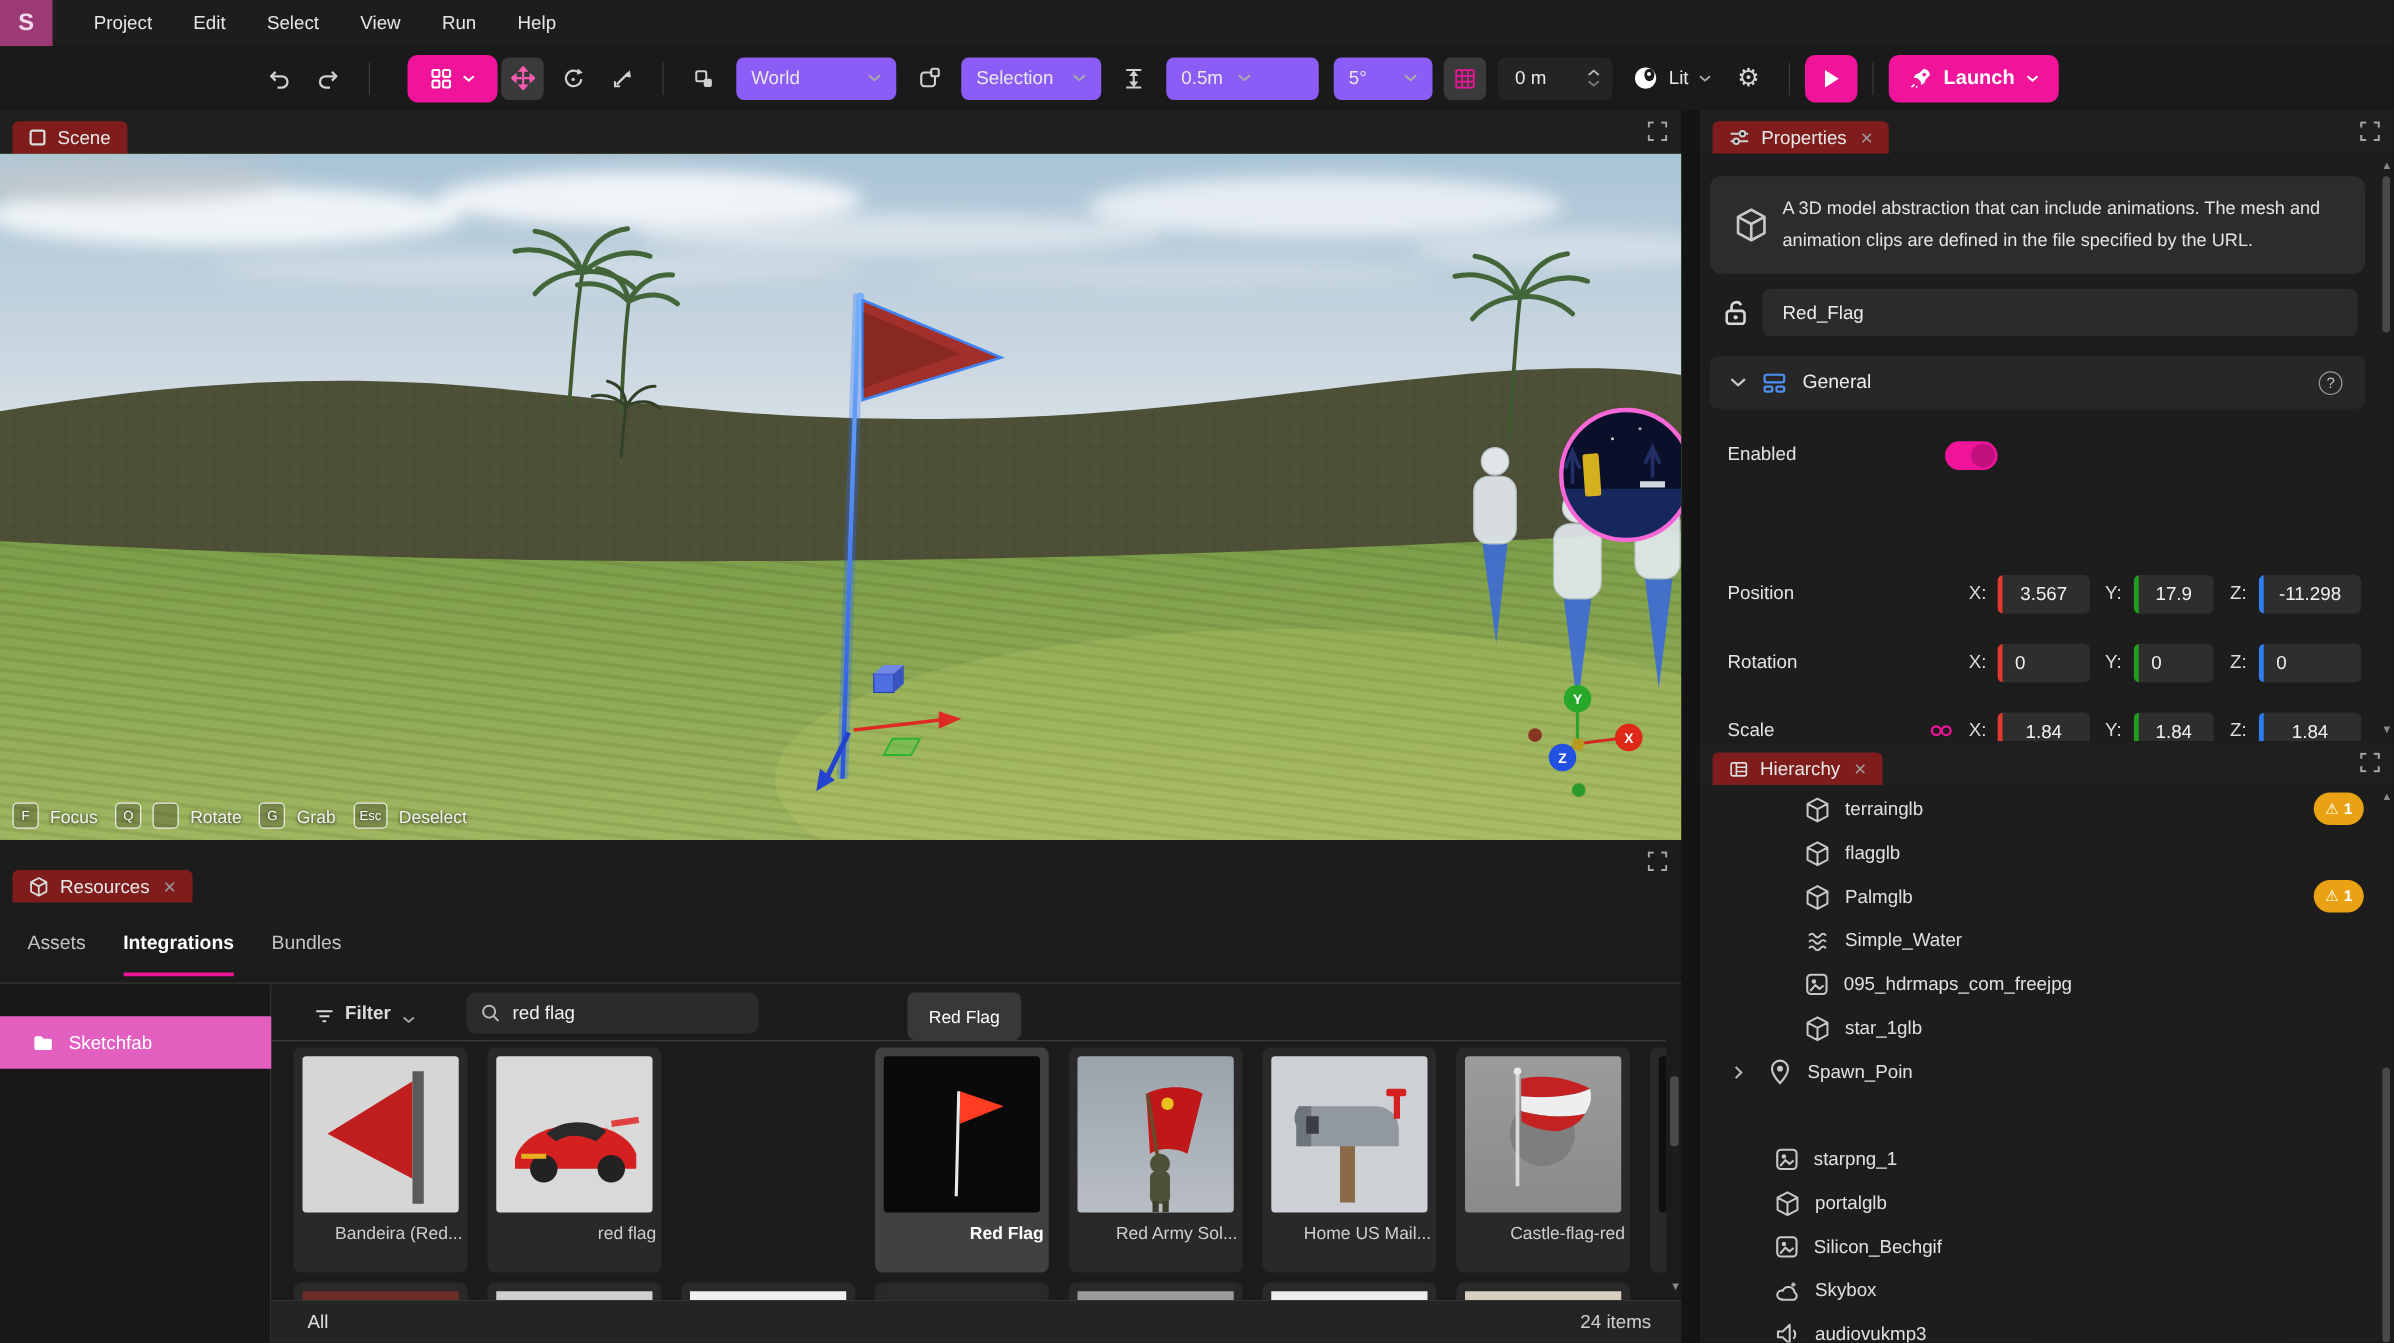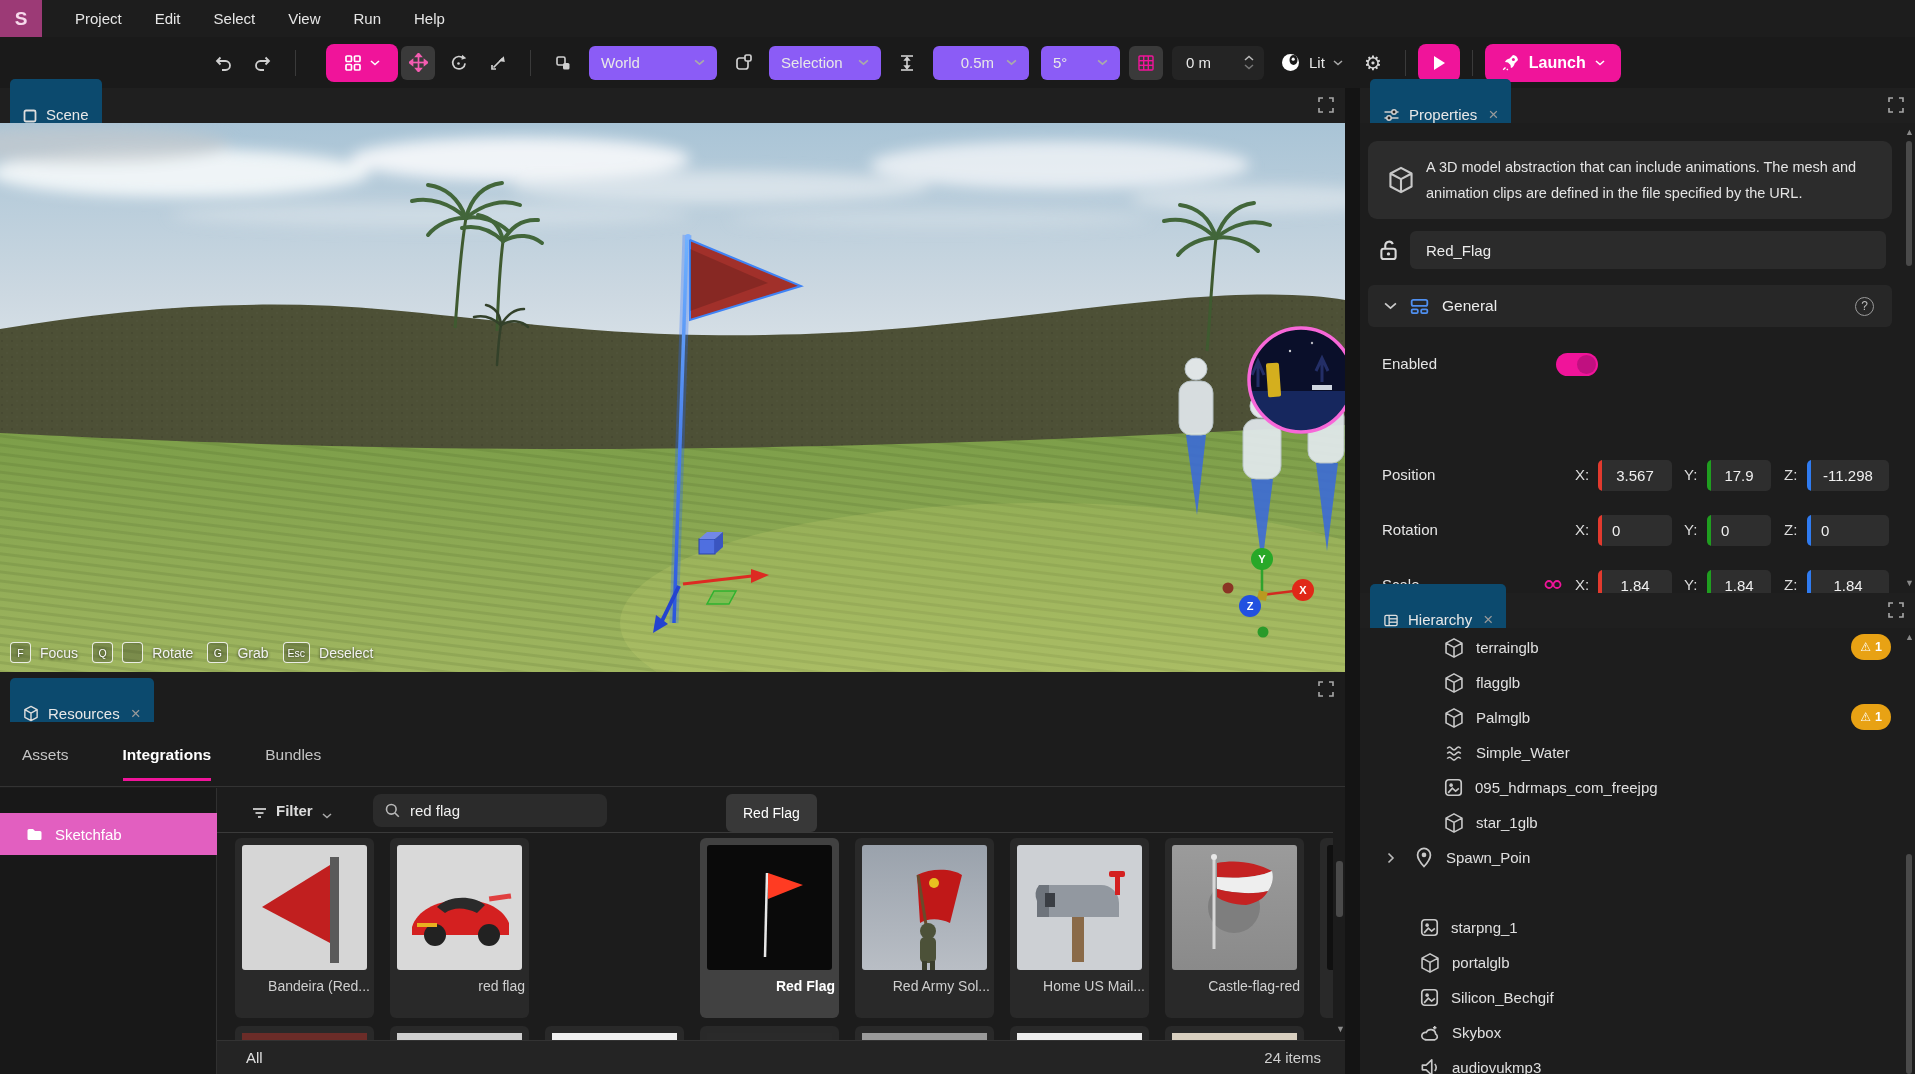--- a/index.html
+++ b/index.html
@@ -29,21 +29,21 @@
     justify-content:center; }
   #tool-grid-dd { width:72px; height:38px; gap:8px; margin-left:18px; }
   #play-btn { width:42px; height:38px; }
   #launch-btn { height:38px; padding:0 16px; gap:9px; font-size:16px; color:#fff; font-weight:600; }
   #elev-field { width:92px; height:34px; background:#242424; border-radius:6px; display:flex;
     align-items:center; padding:0 10px 0 14px; font-size:15px; margin:0 6px; }
   #lit-group { display:flex; align-items:center; gap:8px; margin:0 10px; font-size:15px; }
 
   
   .tabbar { position:absolute; background:#1f1f1f; display:flex; align-items:flex-end; }
-  .vtab { height:44px; background:#0c4a6e; border-radius:5px 5px 0 0; display:flex; align-items:flex-end;
+  .vtab { height:26px; background:#7f1d1d; border-radius:5px 5px 0 0; display:flex; align-items:center;
     gap:9px; padding:0 13px; font-size:15px; color:#e8e8e8; margin-left:10px; }
   .close-x { color:#9a9a9a; font-size:17px; line-height:1; margin-left:2px; }
   .expand-ic { position:absolute; top:9px; }
 
   
   #scene-tabbar { left:0; top:88px; width:1345px; height:35px; }
   #viewport { position:absolute; left:0; top:123px; width:1345px; height:550px; overflow:hidden;
     background:#7d9f4a; }
   #hints { position:absolute; left:10px; bottom:10px; display:flex; align-items:center; gap:9px; z-index:5; }
   .keycap { min-width:21px; height:21px; padding:0 4px; border:1px solid rgba(255,255,255,.85);
@@ -85,21 +85,21 @@
   .hrow .hlabel { font-size:15px; color:#e0e0e0; margin-left:12px; }
   .warnbadge { position:absolute; right:24px; top:4px; height:26px; padding:0 9px; background:#e8a214;
     border-radius:13px; display:flex; align-items:center; gap:4px; color:#fff; font-size:12.5px;
     font-weight:700; }
   .warnbadge .wtri { font-size:12px; font-weight:400; }
 
   
   #resources { position:absolute; left:0; top:672px; width:1345px; height:402px; background:#1c1c1c; }
   #res-tabbar { left:0; top:0; width:1345px; height:50px; background:#1c1c1c; }
   #res-tabs { position:absolute; left:0; top:50px; width:1345px; height:65px; border-bottom:1px solid #333;
-    display:flex; align-items:center; padding-left:22px; gap:54px;text-align:right; }
+    display:flex; align-items:center; padding-left:22px; gap:30px;text-align:right; }
   .res-tab { font-size:15.5px; color:#c4c4c4; padding:18px 0 14px; border-bottom:3px solid transparent; }
   .res-tab.active { color:#fff; font-weight:700; border-bottom-color:#f0149a; }
   #res-sidebar { position:absolute; left:0; top:116px; width:217px; height:286px; background:#181818;
     border-right:1px solid #303030; }
   #sketchfab-row { position:absolute; left:0; top:25px; width:217px; height:42px; background:#e25fc0;
     display:flex; align-items:center; gap:12px; padding-left:26px; color:#fff; font-size:15px; }
   #res-main { position:absolute; left:217px; top:116px; width:1116px; height:252px; overflow:hidden; }
   #filter-group { position:absolute; left:35px; top:14px; display:flex; align-items:flex-end; gap:9px;
     font-size:15px; color:#dcdcdc; font-weight:600; }
   #search-box { position:absolute; left:156px; top:6px; width:234px; height:33px; background:#2b2b2b;
@@ -225,21 +225,21 @@
     <svg width="16" height="18" viewBox="0 0 16 18">
         <g stroke="#d0d0d0" stroke-width="1.6" fill="#d0d0d0">
           <line x1="2" y1="2" x2="14" y2="2"></line>
           <line x1="2" y1="16" x2="14" y2="16"></line>
           <line x1="8" y1="5.5" x2="8" y2="12.5"></line>
           <polygon points="8,3.5 6,6 10,6"></polygon>
           <polygon points="8,14.5 6,12 10,12"></polygon>
         </g>
       </svg>
   </div>
-  <div class="dd" style="width:96px; justify-content:flex-end">
+  <div class="dd" style="width:122px; justify-content:flex-start">
     <span>0.5m</span>
     <svg width="11" height="7" viewBox="0 0 10 6">
         <polyline points="1,1 5,4.5 9,1" fill="none" stroke="#aaa" stroke-width="1.5"></polyline>
       </svg>
   </div>
   <div class="dd" style="width:79px; justify-content:space-between">
     <span>5°</span>
     <svg width="11" height="7" viewBox="0 0 10 6">
         <polyline points="1,1 5,4.5 9,1" fill="none" stroke="#aaa" stroke-width="1.5"></polyline>
       </svg>

